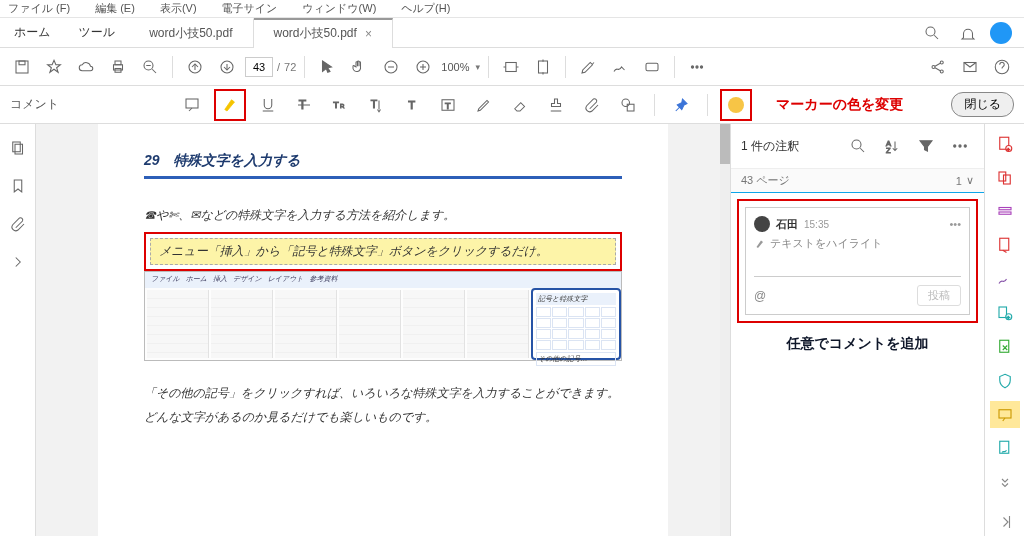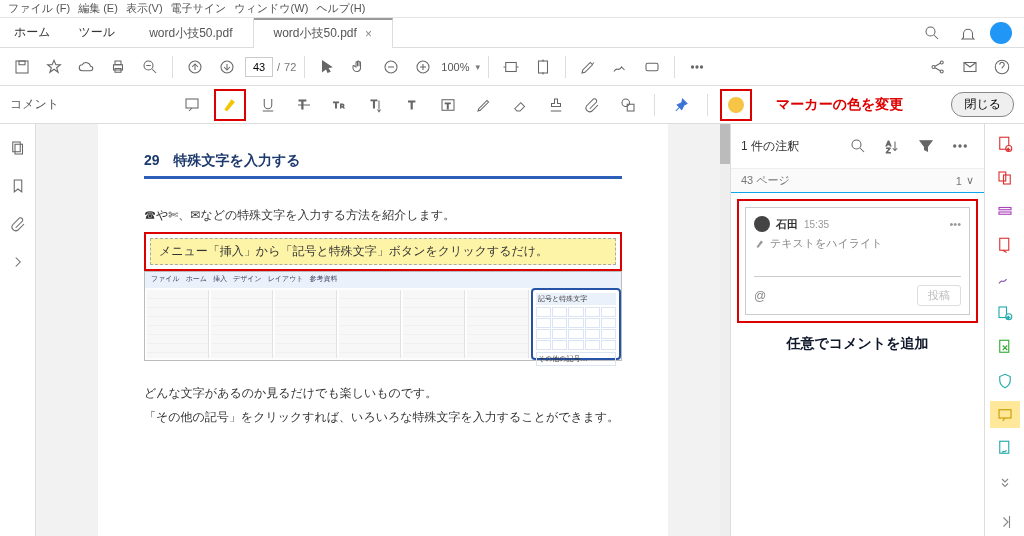--- a/index.html
+++ b/index.html
@@ -1,17 +1,17 @@
 <!DOCTYPE html>
 <html><head>
 <meta charset="utf-8">
 <style>
   * { box-sizing: border-box; margin: 0; padding: 0; }
   body { font-family: "Meiryo", "Segoe UI", sans-serif; font-size: 12px; background: #fff; color: #333; width: 1024px; height: 536px; overflow: hidden; }
-  .menubar { display: flex; gap: 8px; padding: 2px 8px; font-size: 11px; color: #555; border-bottom: 1px solid #e5e5e5; height: 18px; align-items: center; }
+  .menubar { display: flex; gap: 25px; padding: 2px 8px; font-size: 11px; color: #555; border-bottom: 1px solid #e5e5e5; height: 18px; align-items: center; }
   .tabbar { display: flex; align-items: center; height: 30px; border-bottom: 1px solid #ddd; }
   .tab-home { padding: 0 14px; font-size: 12px; }
   .tab { height: 30px; display: flex; align-items: center; gap: 8px; padding: 0 20px; border-right: 1px solid #ddd; border-top: 1px solid transparent; font-size: 12px; color: #555; }
   .tab.active { border-top: 2px solid #999; background: #fff; }
   .tab-close { font-size: 12px; color: #888; cursor: pointer; }
   .tabbar .spacer { flex: 1; }
   .top-right { display: flex; gap: 8px; align-items: center; padding-right: 12px; }
   .top-right .avi { width: 22px; height: 22px; border-radius: 50%; background: #2097f6; }
   .tbar { display: flex; align-items: center; height: 38px; border-bottom: 1px solid #ddd; padding: 0 8px; gap: 4px; }
   .icbtn { width: 28px; height: 28px; display: flex; align-items: center; justify-content: center; border-radius: 2px; color: #555; }
@@ -28,21 +28,21 @@
   .col-dot { width: 16px; height: 16px; border-radius: 50%; background: #f7c546; }
   .red-ann { color: #d00; font-weight: bold; font-size: 14px; margin-left: 16px; }
   .workarea { display: flex; height: calc(536px - 18px - 30px - 38px - 38px); }
   .lrail { width: 36px; border-right: 1px solid #ddd; display:flex; flex-direction:column; gap:10px; padding-top:10px; align-items:center;}
   .rrail { width: 40px; border-left: 1px solid #ddd; display:flex; flex-direction:column; gap:6px; padding-top:6px; align-items:center;}
   .rrail .ric { width:30px; height:30px; display:flex;align-items:center;justify-content:center;}
   .rrail svg { width:18px;height:18px; stroke-width:1.5; fill:none;}
   .docarea { flex: 1; background: #f2f2f2; display:flex; justify-content:center; overflow:hidden; position:relative;}
   .scrollb { position:absolute; right:0; top:0; bottom:0; width:10px; background:#eee;}
   .scrollb .thumb{ position:absolute; top:0; width:10px; height:40px; background:#bbb;}
-  .page { background:#fff; width: 570px; margin-top: 0px; padding: 28px 46px; }
+  .page { background:#fff; width: 570px; margin-top: 0px; padding: 28px 46px; font-style: italic; }
   .sec-title { font-size: 14px; font-weight: bold; color: #1d3a6e; margin-bottom:6px; }
   .sec-title .num { margin-right: 14px; }
   .blue-rule { height:3px; background:#2d5fb8; margin-bottom:28px;}
   .intro { font-size: 12px; margin-bottom: 8px; color:#333;}
   .hl-box { border: 2px solid #d00; padding: 4px; }
   .hl-text { background: #fdf4a8; border: 1px dashed #aaa; padding: 4px 8px; font-size: 12px; }
   .ribbonshot { height: 90px; border:1px solid #bbb; background:#fdfdfd; display:flex; position:relative; margin-bottom:20px;}
   .ribbonshot .tabsrow { position:absolute; top:0; left:0; right:0; height:16px; background:#eaf1fb; display:flex; gap:6px; padding:2px 6px; font-size:7px; color:#446;}
   .ribbonshot .body { position:absolute; top:16px; left:0; right:0; bottom:0; display:flex;}
   .ribbonshot .groups { flex:1; display:flex; gap:2px; padding:2px;}
@@ -413,22 +413,22 @@
               <div class="cell"></div>
                 <div class="cell"></div>
                 <div class="cell"></div>
                 <div class="cell"></div>
                 <div class="cell"></div>
             </div>
             <div style="margin-top:2px;border:1px solid #dbe4f3;padding:1px;">その他の記号…</div>
           </div>
         </div>
       </div>
+      <p class="para">「その他の記号」をクリックすれば、いろいろな特殊文字を入力することができます。</p>
       <p class="para">どんな文字があるのか見るだけでも楽しいものです。</p>
-      <p class="para">「その他の記号」をクリックすれば、いろいろな特殊文字を入力することができます。</p>
     </div>
     <div class="scrollb">
         <div class="thumb"></div>
       </div>
   </div>
 
   <div class="cpanel">
     <div class="hdr">
       <span>1 件の注釈</span>
       <span class="sp"></span>

